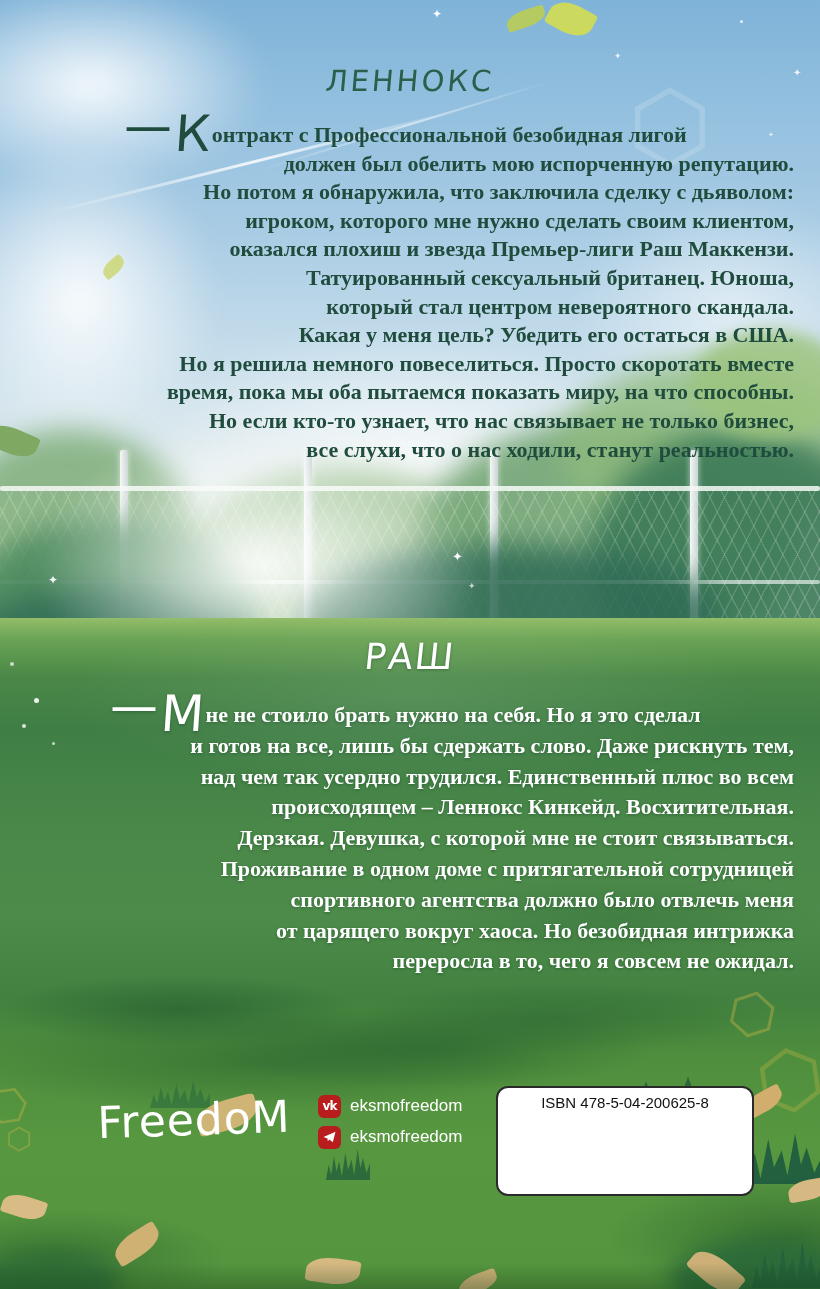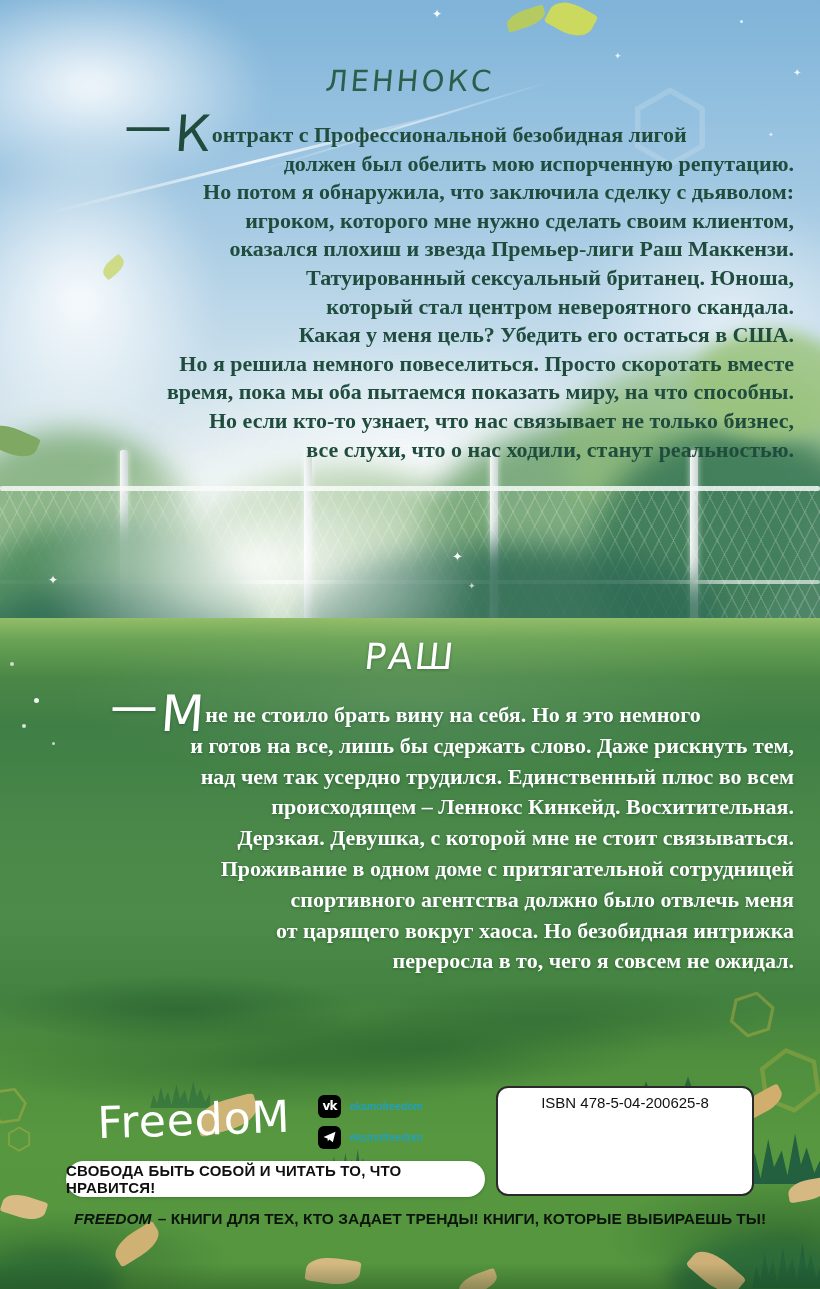--- a/index.html
+++ b/index.html
@@ -96,24 +96,24 @@
   .blurb-rush{top:700px;font-size:22px;line-height:30.8px;color:#fff;text-shadow:0 1px 3px rgba(15,60,30,.45);}
   .para-body{white-space:pre-line;text-align:right;}
   .lead-dash{display:inline-block;font-family:"DejaVu Sans",sans-serif;font-size:30px;line-height:0;vertical-align:5px;margin-right:12px;transform:scaleX(1.6);}
   .drop-cap{display:inline-block;font-family:"DejaVu Sans",sans-serif;font-weight:400;font-size:50px;line-height:0;vertical-align:-9px;margin-right:1px;transform:skewX(-4deg);white-space:nowrap;}
 
   
   .freedom-logo{left:88px;top:1088px;width:212px;text-align:center;font-family:"DejaVu Sans",sans-serif;
     font-size:44px;line-height:64px;color:#fff;transform:rotate(-2deg);letter-spacing:1px;}
   .social{left:318px;top:1094px;}
   .social-row{display:flex;align-items:center;gap:9px;height:24px;margin-bottom:7px;}
-  .social-badge{width:23px;height:23px;border-radius:6px;background:#000000;color:#fff;display:flex;
+  .social-badge{width:23px;height:23px;border-radius:6px;background:#b91c1c;color:#fff;display:flex;
     align-items:center;justify-content:center;flex:0 0 23px;}
   .vk-glyph{font-family:"DejaVu Sans",sans-serif;font-weight:700;font-size:12px;letter-spacing:-1px;}
-  .social-handle{color:#0ea5e9;font-family:"Liberation Sans",sans-serif;font-size:11px;}
+  .social-handle{color:#ffffff;font-family:"Liberation Sans",sans-serif;font-size:17px;}
   .slogan{left:66px;top:1161px;width:419px;height:36px;background:#fff;border-radius:18px;display:flex;
     align-items:center;justify-content:center;font-family:"Liberation Sans",sans-serif;font-weight:700;
     font-size:15px;color:#101010;letter-spacing:.2px;box-shadow:0 1px 3px rgba(0,40,10,.25);}
   .isbn-box{left:496px;top:1086px;width:258px;height:110px;background:#fff;border-radius:12px;
     border:2px solid #2a2a2a;box-sizing:border-box;padding:6px 10px 0;}
   .isbn-label{text-align:center;font-family:"Liberation Sans",sans-serif;font-size:15px;color:#111;}
   .barcode{position:relative;margin:5px auto 0;width:226px;height:56px;
     background:repeating-linear-gradient(90deg,#000 0 2px,#fff 2px 3px,#000 3px 4px,#fff 4px 7px,#000 7px 9px,#fff 9px 10px,#000 10px 11px,#fff 11px 14px,#000 14px 17px,#fff 17px 19px);}
   .barcode-digits{position:absolute;left:0;right:0;bottom:-6px;text-align:center;
     font-family:"DejaVu Sans Mono",monospace;font-size:15px;color:#000;}
@@ -214,21 +214,21 @@
 Какая у меня цель? Убедить его остаться в США.
 Но я решила немного повеселиться. Просто скоротать вместе
 время, пока мы оба пытаемся показать миру, на что способны.
 Но если кто-то узнает, что нас связывает не только бизнес,
 все слухи, что о нас ходили, станут реальностью.</div>
   </div>
 
   <div class="abs title title-rush">РАШ</div>
 
   <div class="abs blurb blurb-rush">
-    <div class="first-line"><span class="lead-dash">—</span><span class="drop-cap">М</span><span>не не стоило брать вину на себя. Но я это немного</span></div>
+    <div class="first-line"><span class="lead-dash">—</span><span class="drop-cap">М</span><span>не не стоило брать нужно на себя. Но я это сделал</span></div>
     <div class="para-body">и готов на все, лишь бы сдержать слово. Даже рискнуть тем,
 над чем так усердно трудился. Единственный плюс во всем
 происходящем – Леннокс Кинкейд. Восхитительная.
 Дерзкая. Девушка, с которой мне не стоит связываться.
 Проживание в одном доме с притягательной сотрудницей
 спортивного агентства должно было отвлечь меня
 от царящего вокруг хаоса. Но безобидная интрижка
 переросла в то, чего я совсем не ожидал.</div>
   </div>
 
@@ -244,22 +244,20 @@
     <div class="social-row">
       <div class="social-badge">
         <svg width="13" height="12" viewBox="0 0 13 12">
           <path d="M0.5 6 L12.5 0.8 L9.8 11.2 L6.4 8.4 L4.8 10.2 L4.5 7.4 Z" fill="#ffffff"></path>
         </svg>
       </div>
       <span class="social-handle">eksmofreedom</span>
     </div>
   </div>
 
-  <div class="abs slogan">СВОБОДА БЫТЬ СОБОЙ И ЧИТАТЬ ТО, ЧТО НРАВИТСЯ!</div>
 
   <div class="abs isbn-box">
     <div class="isbn-label">ISBN 478-5-04-200625-8</div>
   </div>
 
-  <div class="abs tagline"><span class="brand">FREEDOM</span><span> – КНИГИ ДЛЯ ТЕХ, КТО ЗАДАЕТ ТРЕНДЫ! КНИГИ, КОТОРЫЕ ВЫБИРАЕШЬ ТЫ!</span></div>
 
   <div class="abs bottom-shade"></div>
 </div>
 
 </body></html>

